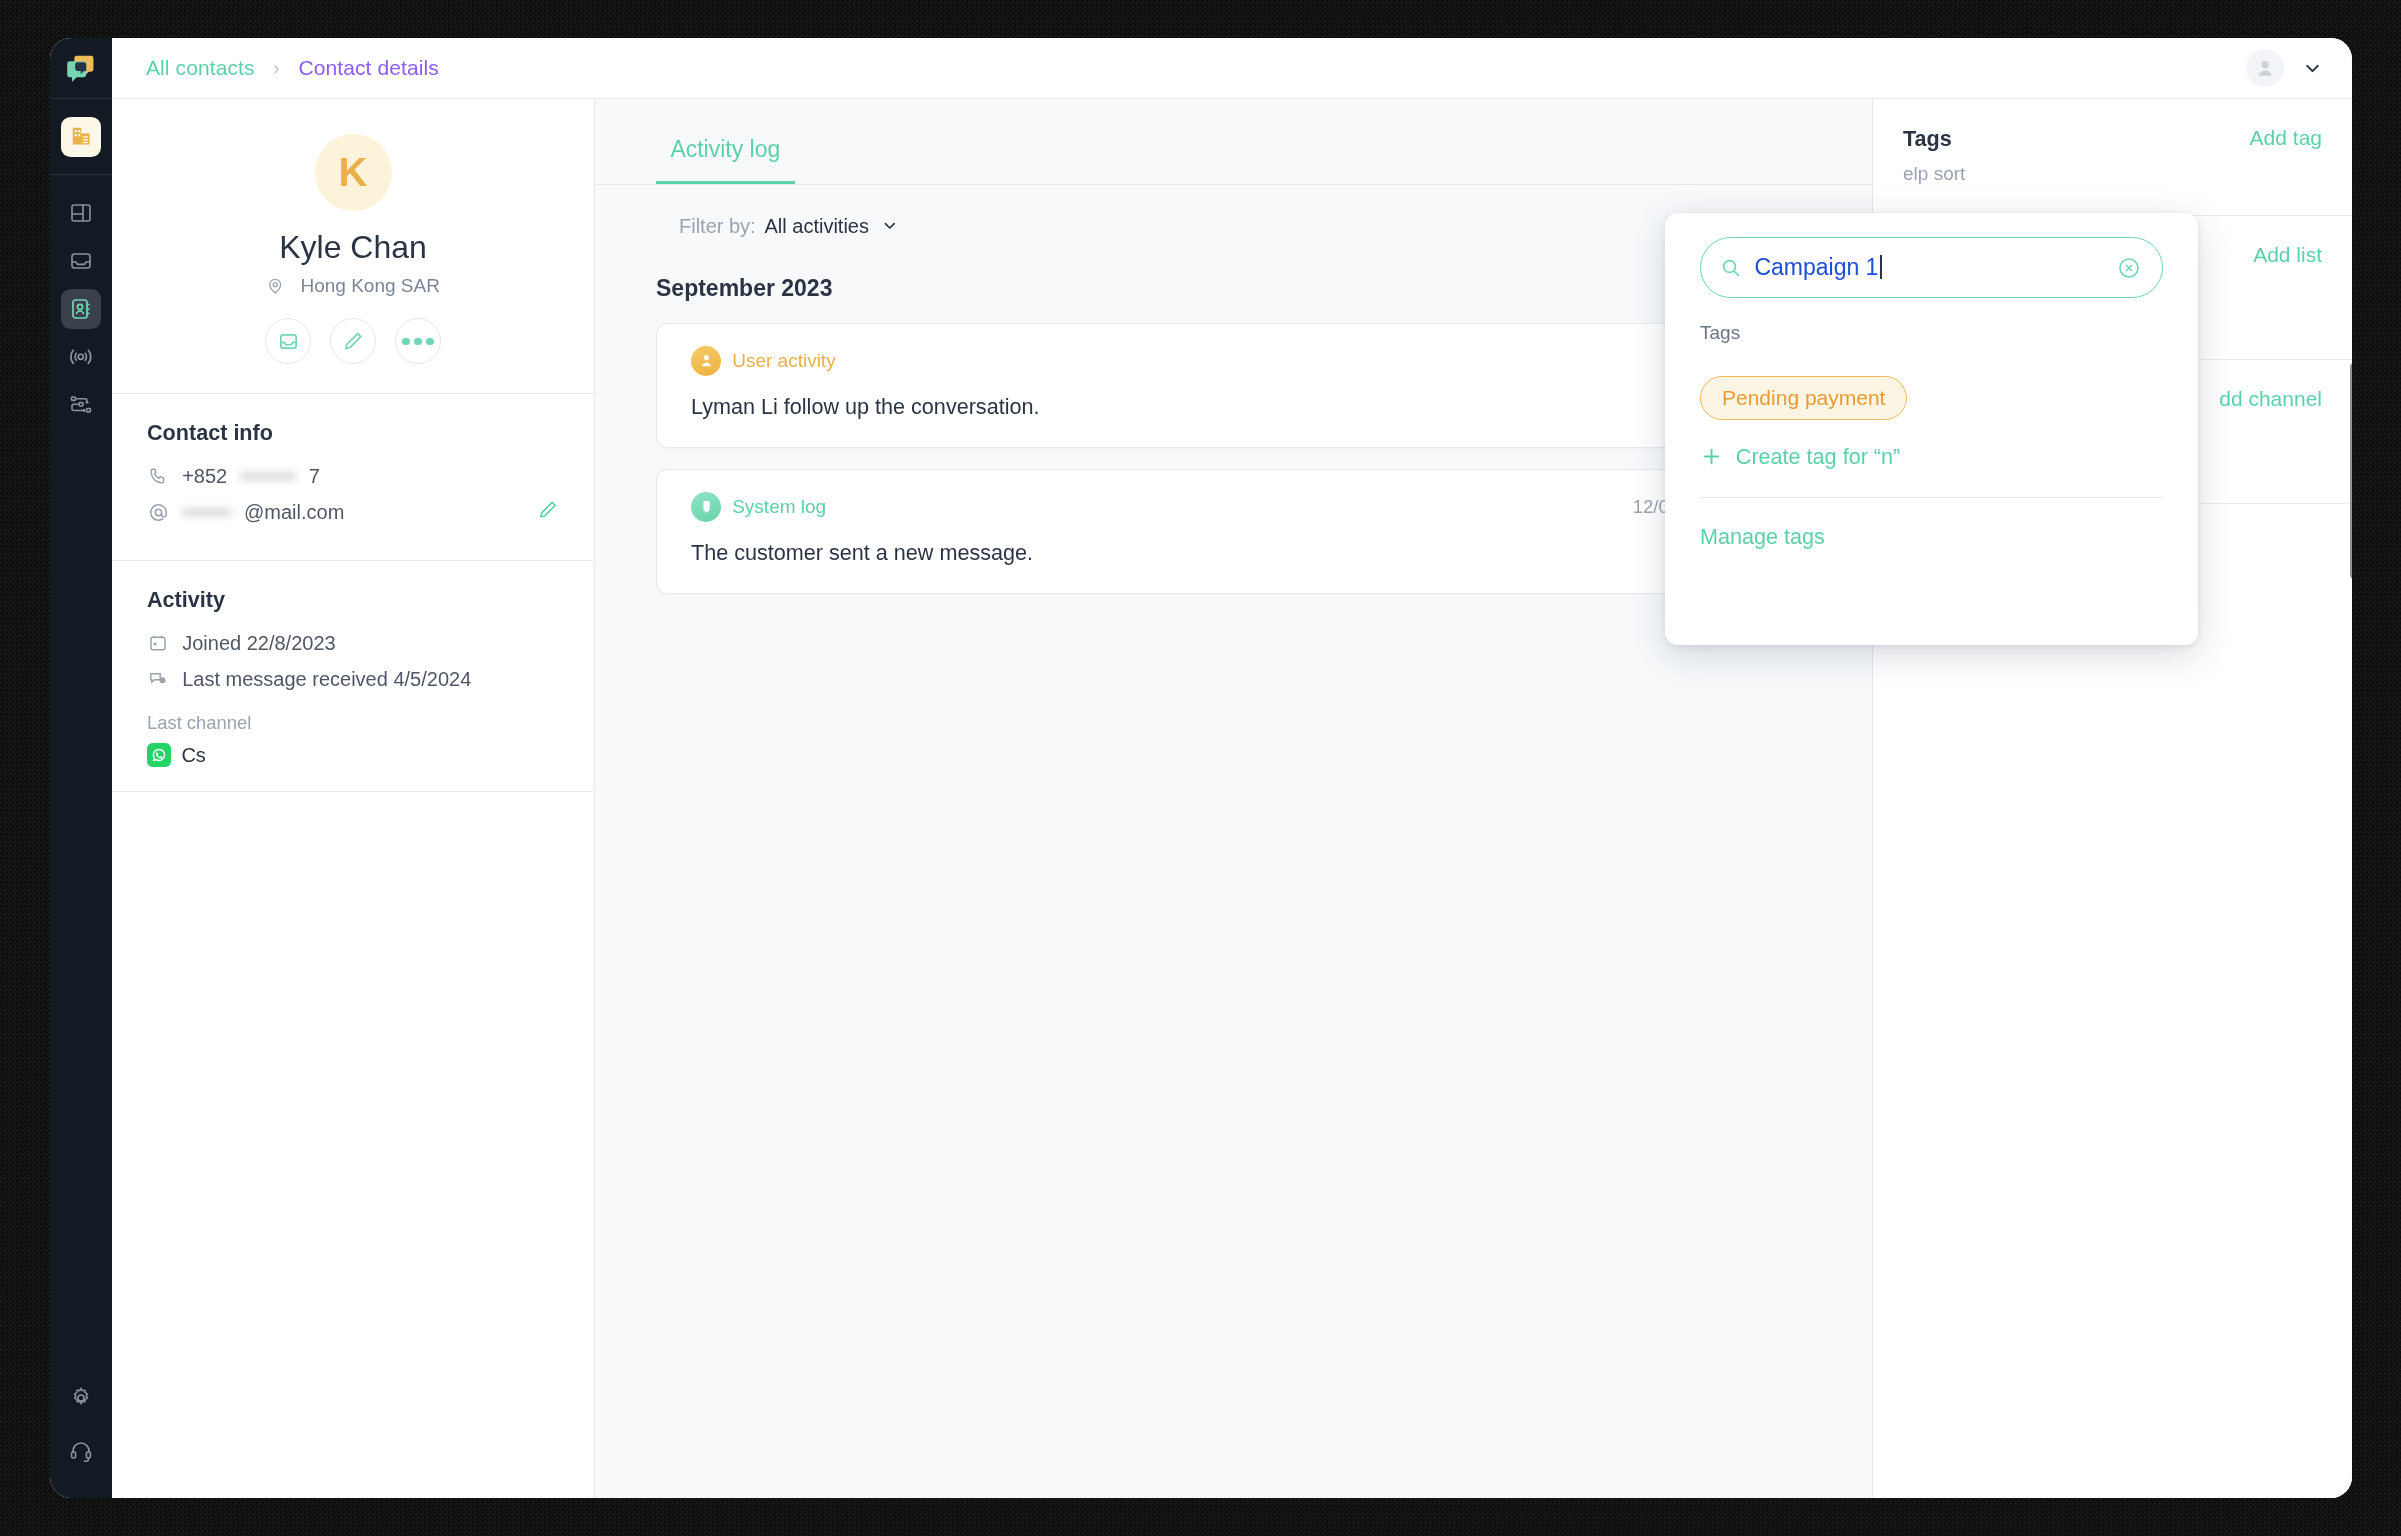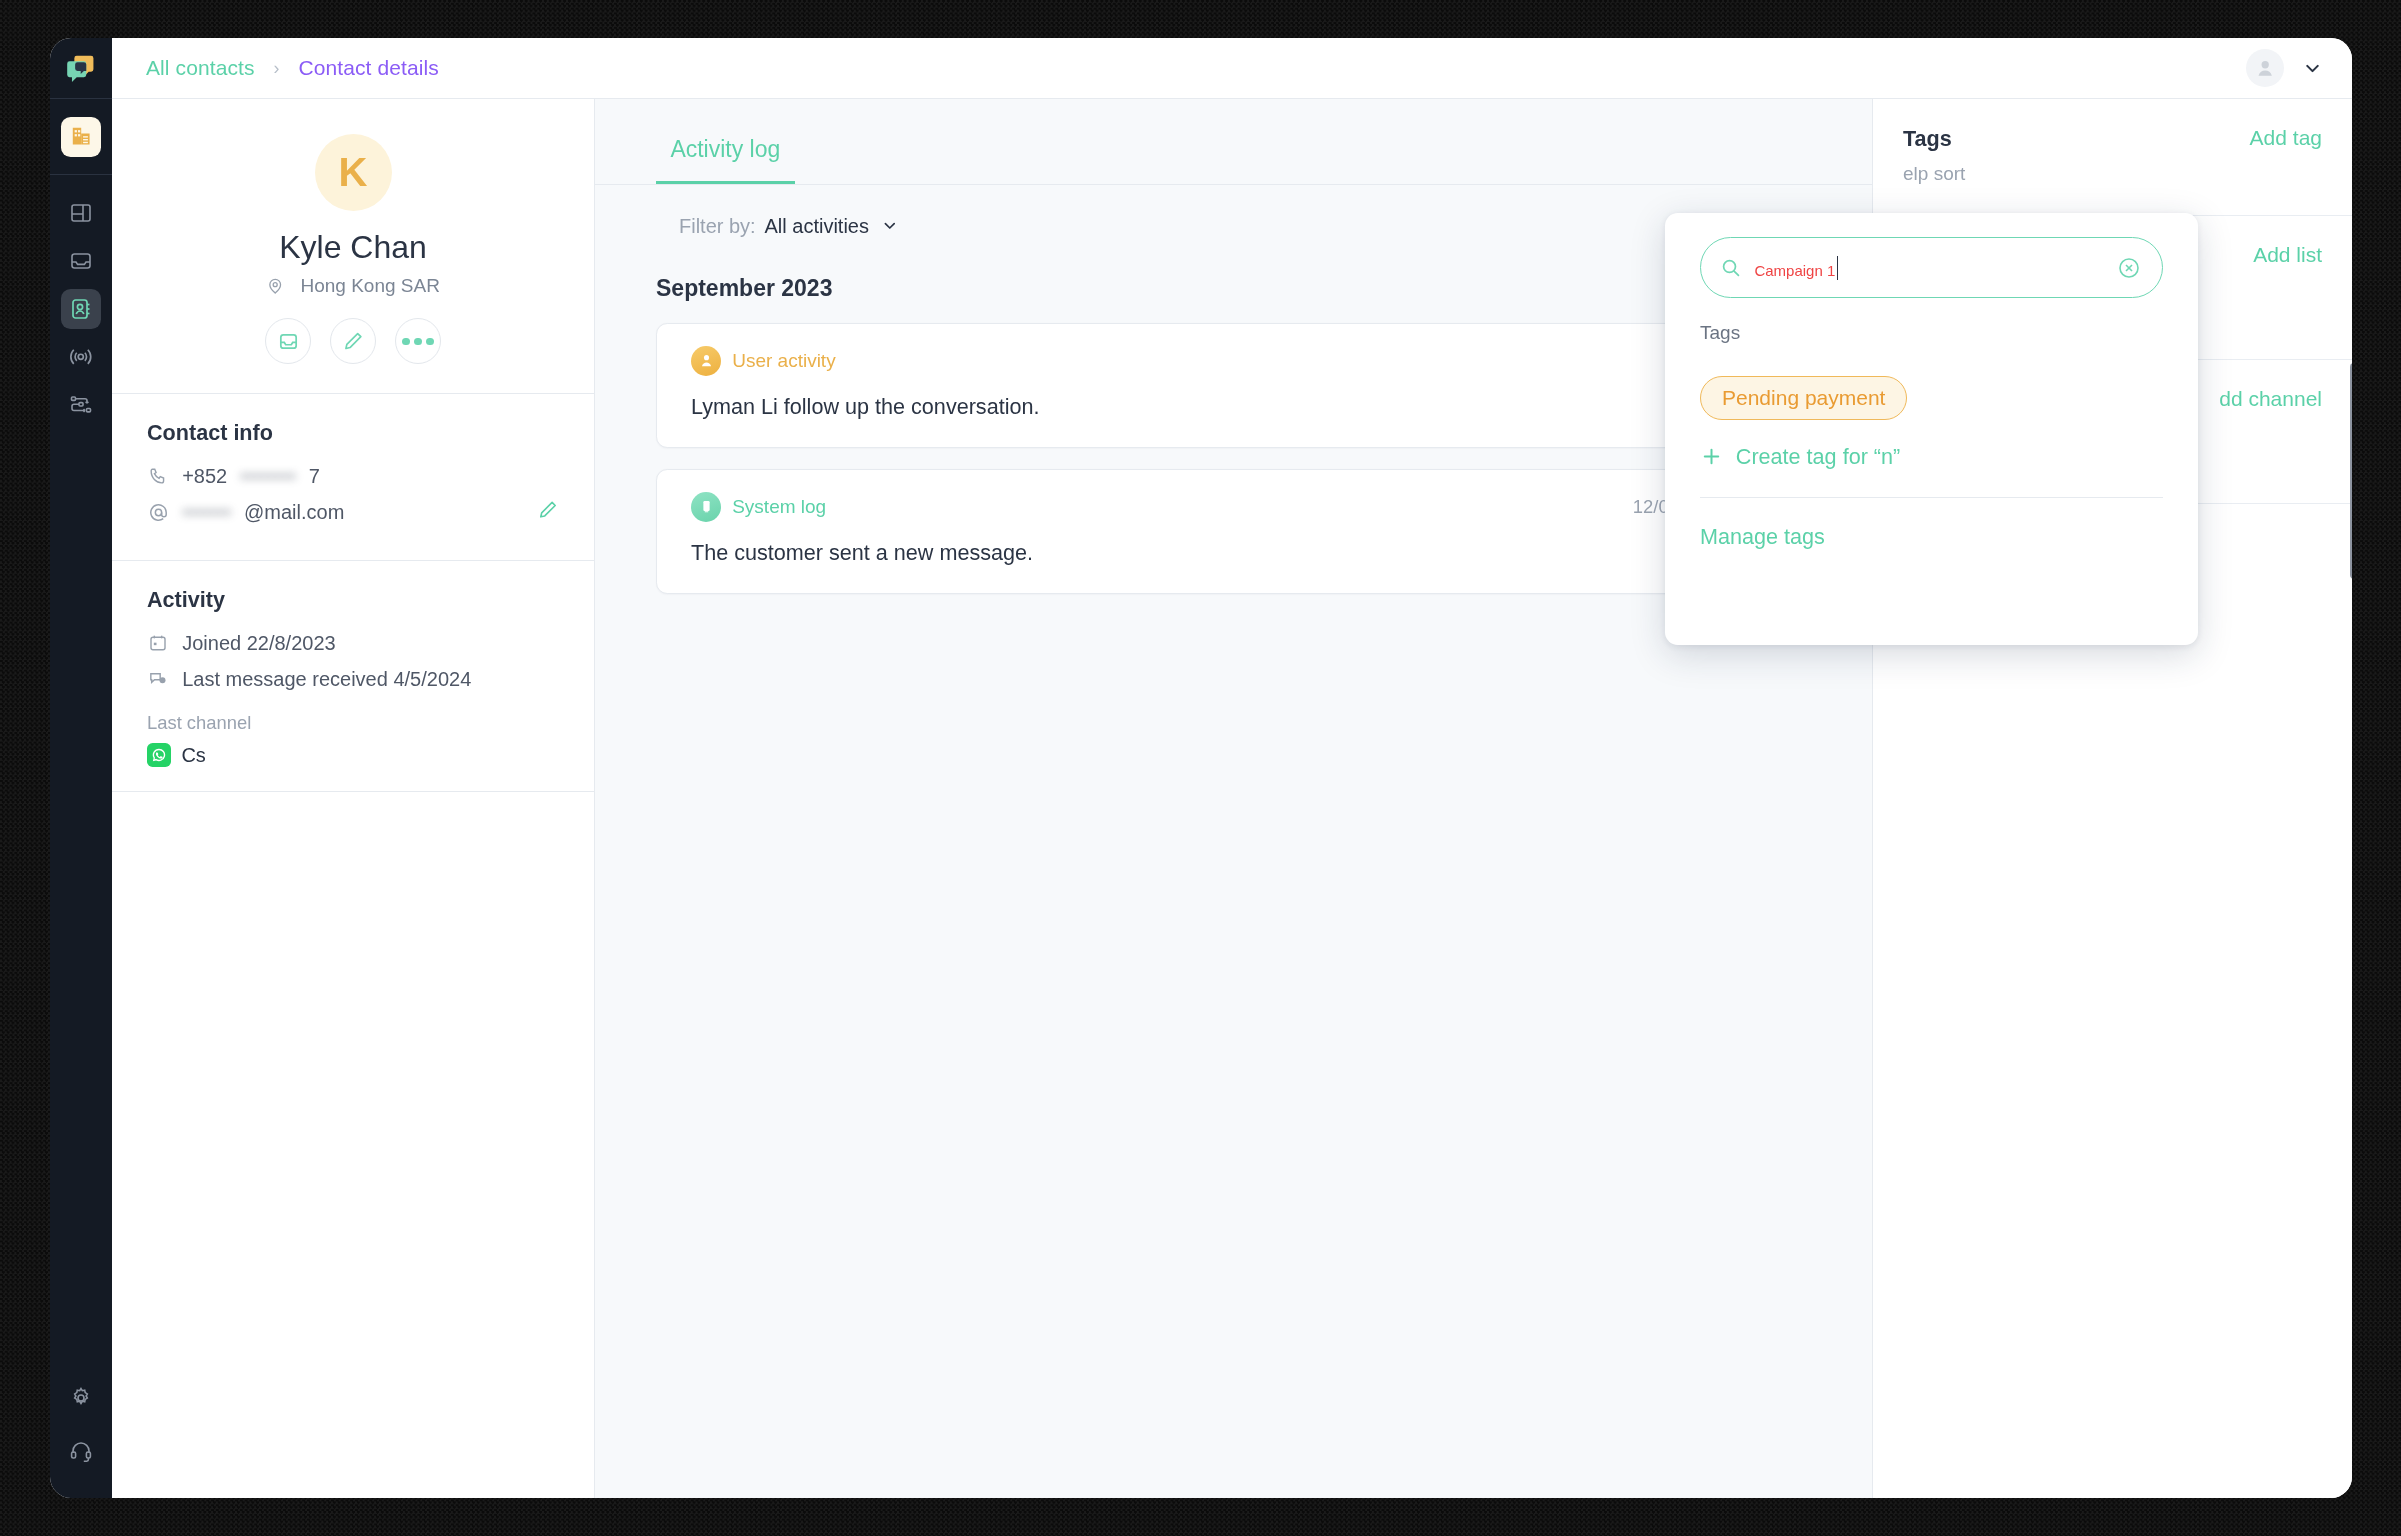--- a/index.html
+++ b/index.html
@@ -190,21 +190,21 @@
     position: absolute; left: 1553px; top: 114px;
     width: 533px; height: 432px;
     background: #fff; border-radius: 12.8px;
     box-shadow: 0 9.6px 35px rgba(25,40,70,.17), 0 1.6px 6.4px rgba(25,40,70,.08);
     z-index: 50; padding: 24px 35px 0;
   }
   .search-wrap {
     height: 61px; border: 1.4px solid #6fd7b4; border-radius: 32px;
     display: flex; align-items: center; padding: 0 21px 0 19px; gap: 12.8px;
   }
-  .search-txt { font-size: 15px; color: #ef4444; flex: 1 1 auto; position: relative; }
+  .search-txt { font-size: 23px; color: #1d4ed8; flex: 1 1 auto; position: relative; }
   .caret {
     display: inline-block; width: 1.6px; height: 24px; background: #2b3444;
     vertical-align: -4px; margin-left: 1.6px;
   }
   .sec-lbl { margin-top: 24px; color: #6b7483; font-size: 19px; }
   .tag-pill {
     display: inline-block; margin-top: 32px; padding: 8.8px 21px;
     border: 1.2px solid #f0b95a; background: #fdf5e4; color: #e99b32;
     border-radius: 32px; font-size: 21px; cursor: pointer;
   }

